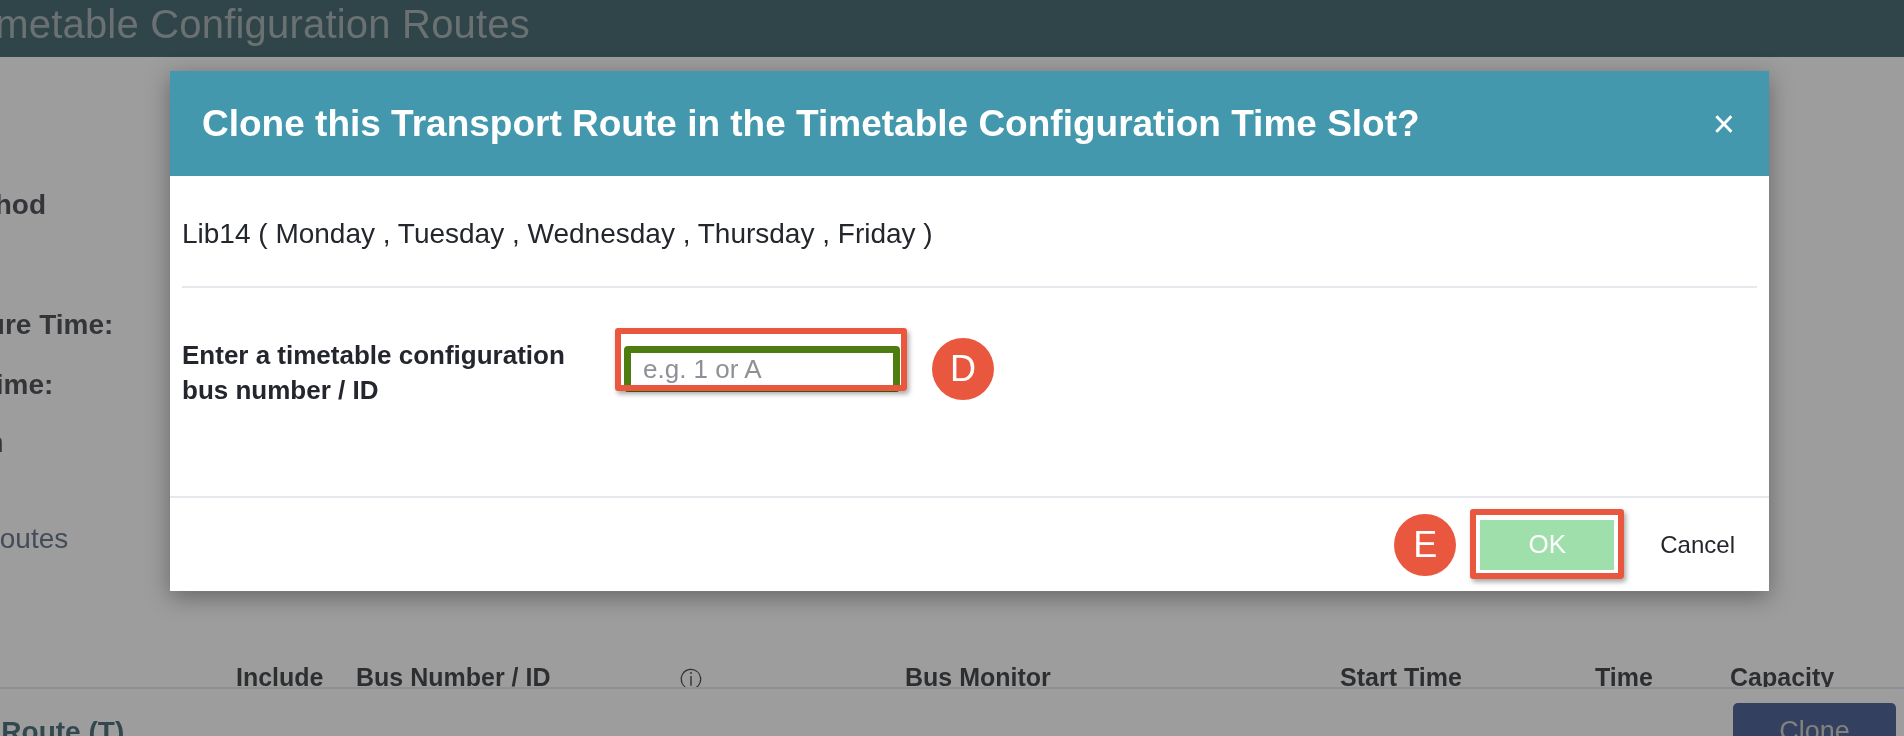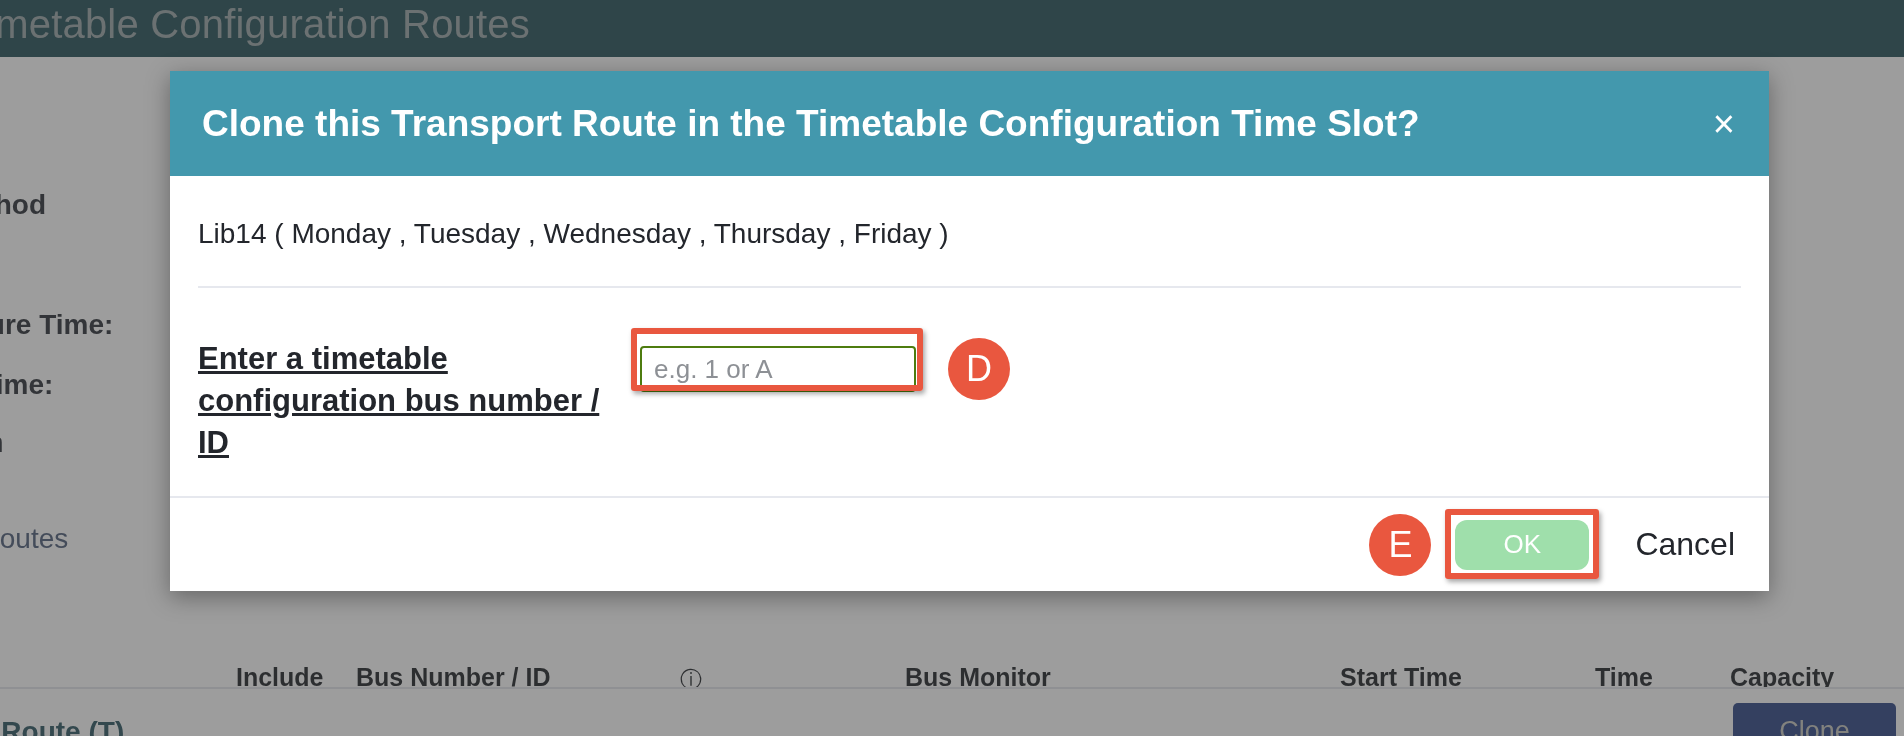--- a/index.html
+++ b/index.html
@@ -86,43 +86,42 @@
   }
   #modal-title{
     color:#ffffff;font-size:37px;font-weight:bold;white-space:nowrap;
   }
   #modal-close{
     color:#ffffff;font-size:38px;line-height:1;cursor:pointer;
     font-weight:300;background:none;border:none;padding:0 6px;
     font-family:"Liberation Sans",sans-serif;
   }
   #modal-body{
-    flex:1;padding:0 28px;box-sizing:border-box;position:relative;
+    flex:1;padding:0 12px;box-sizing:border-box;position:relative;
   }
   #route-summary{
     font-size:28px;color:#23262c;padding:42px 0 0 0;white-space:nowrap;
   }
   #body-divider{
     margin-top:36px;height:2px;background:#e6e8ee;width:100%;
   }
   #field-row{
     display:flex;align-items:flex-start;margin-top:50px;
   }
   #field-label{
-    width:420px;font-size:31px;font-weight:bold;color:#23262c;
+    width:420px;font-size:26px;font-weight:bold;color:#23262c;
     line-height:1.35;
-    text-decoration:underline;
   }
   #field-input-wrap{
     position:relative;margin-left:22px;display:flex;align-items:center;
   }
   #bus-number-input{
     width:276px;height:46px;box-sizing:border-box;
     font-size:26px;color:#2f3237;padding:0 12px;
-    border:2px solid #4d7c0f;border-radius:4px;
+    border:7px solid #4d7c0f;border-radius:4px;
     font-family:"Liberation Sans",sans-serif;
     outline:none;background:#fff;
   }
   #bus-number-input::placeholder{color:#8d9095;}
   .hl-box{
     position:absolute;border:6px solid #e9573f;border-radius:3px;
     box-shadow:2px 3px 5px rgba(0,0,0,.35);
     pointer-events:none;
   }
   #hl-input{left:-9px;top:-10px;width:292px;height:63px;box-sizing:border-box;}
@@ -135,28 +134,28 @@
   #badge-d{margin-left:32px;}
 
   #modal-footer{
     height:95px;border-top:2px solid #e6e8ee;
     display:flex;align-items:center;justify-content:flex-end;
     padding-right:28px;box-sizing:border-box;gap:0;
   }
   #badge-e{margin-right:24px;}
   #ok-wrap{position:relative;display:flex;align-items:center;}
   #ok-button{
-    width:134px;height:50px;background:#9fdfab;border:none;border-radius:12px;
+    width:134px;height:50px;background:#9fdfab;border:none;border-radius:0;
     color:#ffffff;font-size:26px;cursor:pointer;
     font-family:"Liberation Sans",sans-serif;
   }
   #hl-ok{left:-10px;top:-11px;width:154px;height:70px;box-sizing:border-box;}
   #cancel-button{
     margin-left:40px;background:none;border:none;cursor:pointer;
-    font-size:32px;color:#23262c;font-family:"Liberation Sans",sans-serif;
+    font-size:24px;color:#23262c;font-family:"Liberation Sans",sans-serif;
   }
 </style>
 </head>
 <body>
 
 <div id="bg-page">
 
   <div id="bg-topbar">
     <div id="bg-topbar-title">nsport Timetable Configuration Routes</div>
   </div>

